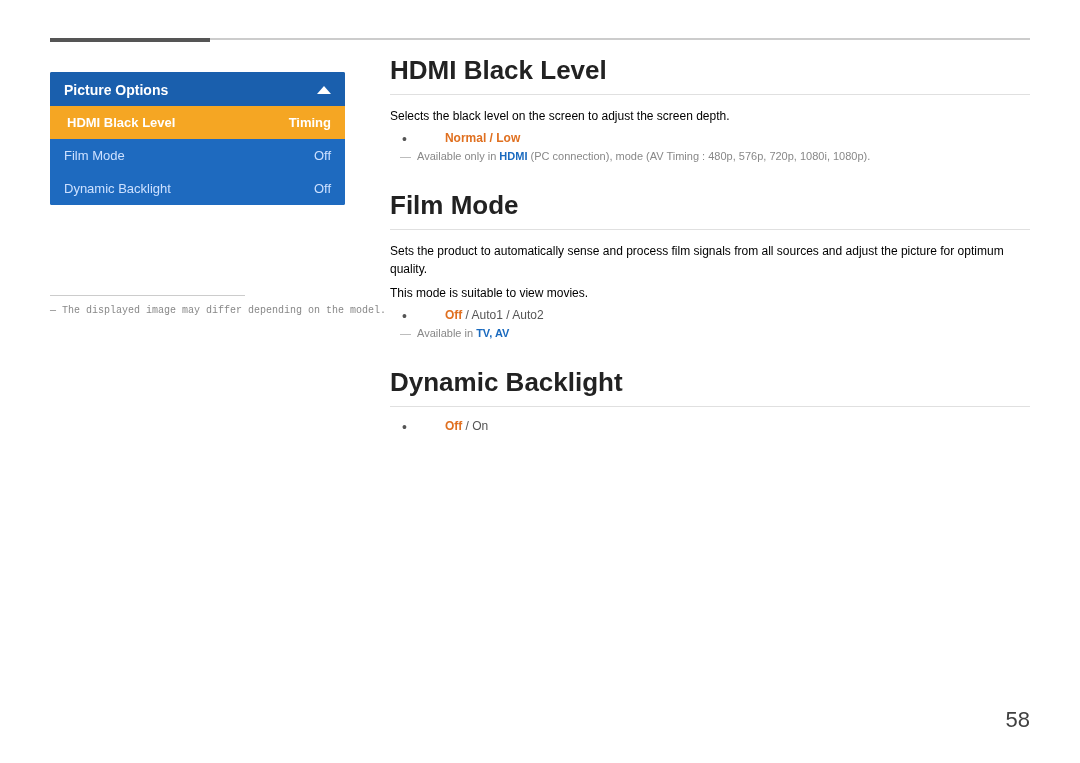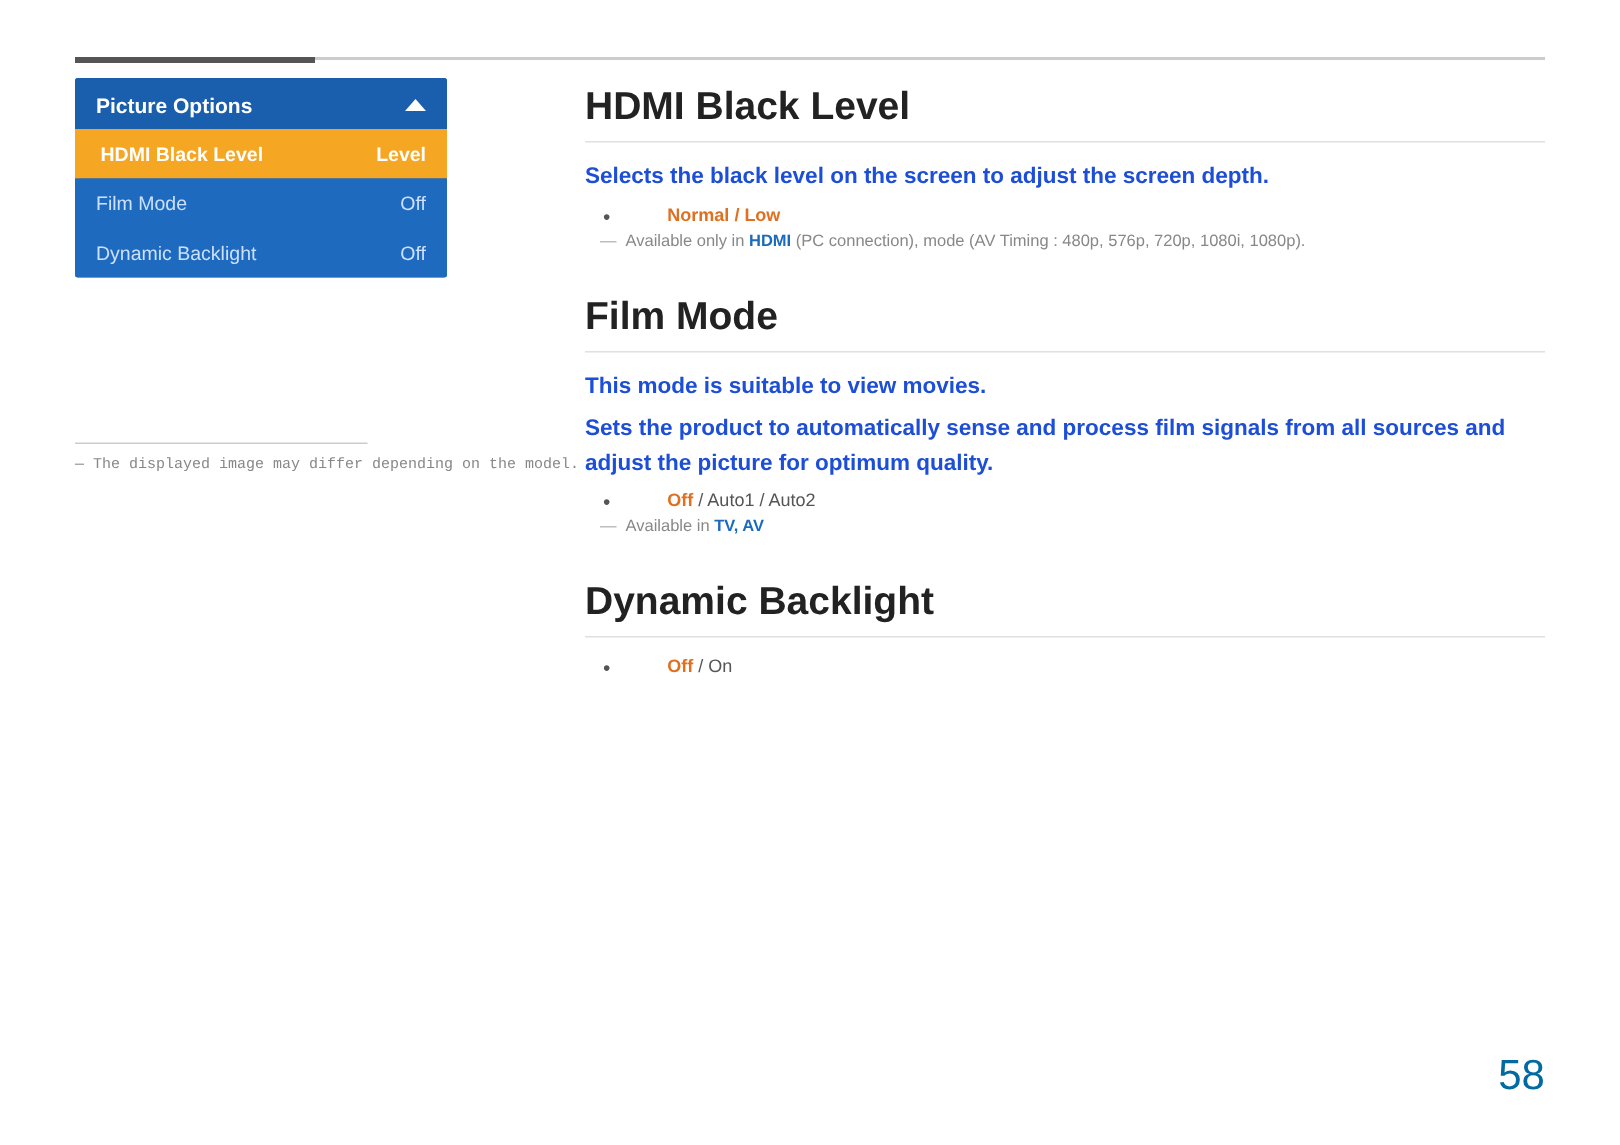--- a/index.html
+++ b/index.html
@@ -27,23 +27,23 @@
       top: 38px;
       left: 50px;
       width: 160px;
       height: 4px;
       background: #555;
     }
 
     
     .left-panel {
       position: absolute;
-      top: 52px;
-      left: 50px;
-      width: 248px;
+      top: 72px;
+      left: 50px;
+      width: 295px;
     }
 
     .menu-box {
       background: #1a5fad;
       border: none;
       border-radius: 2px;
       overflow: hidden;
     }
 
     .menu-title {
@@ -141,25 +141,24 @@
     .section-title {
       font-size: 26px;
       font-weight: bold;
       color: #222;
       margin-bottom: 12px;
       border-bottom: 1px solid #e0e0e0;
       padding-bottom: 8px;
     }
 
     .section-desc {
-      font-size: 15px;
-      color: #1d4ed8;
+      font-size: 12px;
+      color: #000000;
       margin-bottom: 6px;
       line-height: 1.5;
-      font-weight: bold;
     }
 
     .bullet-item {
       font-size: 12px;
       color: #555;
       margin: 4px 0 4px 12px;
       display: flex;
       align-items: flex-start;
       gap: 6px;
     }
@@ -192,41 +191,41 @@
     }
 
     .note-dash {
       color: #aaa;
     }
 
     .page-number {
       position: absolute;
       bottom: 30px;
       right: 50px;
-      font-size: 28px;
-      color: #0369a1;
+      font-size: 22px;
+      color: #404040;
       font-weight: 300;
       margin-left: 36px;
     }
   </style>
 </head>
 <body>
 
 <div class="top-bar"></div>
 <div class="top-bar-accent"></div>
 
 <div class="left-panel">
   <div class="menu-box">
     <div class="menu-title">
       <span class="menu-title-text">Picture Options</span>
       <span class="chevron-up"></span>
     </div>
     <div class="menu-item active">
       <span class="item-label">HDMI Black Level</span>
-      <span class="item-value">Level</span>
+      <span class="item-value">Timing</span>
     </div>
     <div class="menu-item">
       <span class="item-label">Film Mode</span>
       <span class="item-value">Off</span>
     </div>
     <div class="menu-item">
       <span class="item-label">Dynamic Backlight</span>
       <span class="item-value">Off</span>
     </div>
   </div>
@@ -253,22 +252,22 @@
     <div class="note-line">
       <span class="note-dash">—</span>
       <span>
         Available only in <span class="highlight-blue">HDMI</span> (PC connection), mode (AV Timing : 480p, 576p, 720p, 1080i, 1080p).
       </span>
     </div>
   </div>
 
   <div class="section">
     <div class="section-title">Film Mode</div>
+    <p class="section-desc">Sets the product to automatically sense and process film signals from all sources and adjust the picture for optimum quality.</p>
     <p class="section-desc">This mode is suitable to view movies.</p>
-    <p class="section-desc">Sets the product to automatically sense and process film signals from all sources and adjust the picture for optimum quality.</p>
     <div class="bullet-item">
       <span class="bullet-dot">•</span>
       <span>
         <span class="highlight-orange">Off</span><span> / Auto1 / Auto2</span>
       </span>
     </div>
     <div class="note-line">
       <span class="note-dash">—</span>
       <span>
         Available in <span class="highlight-blue">TV, AV</span>

